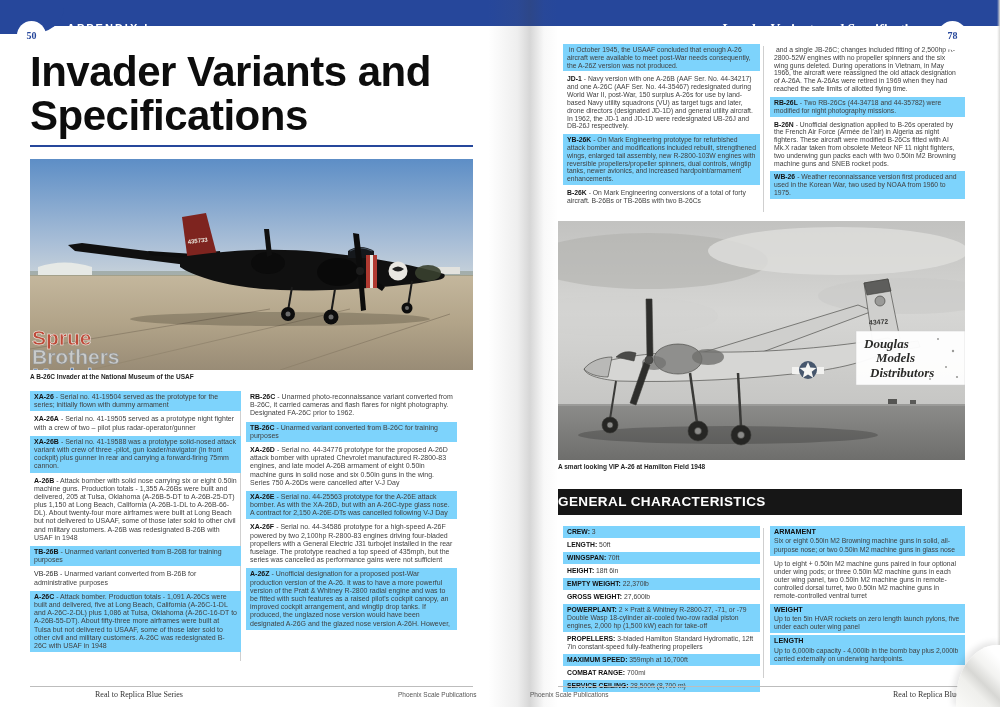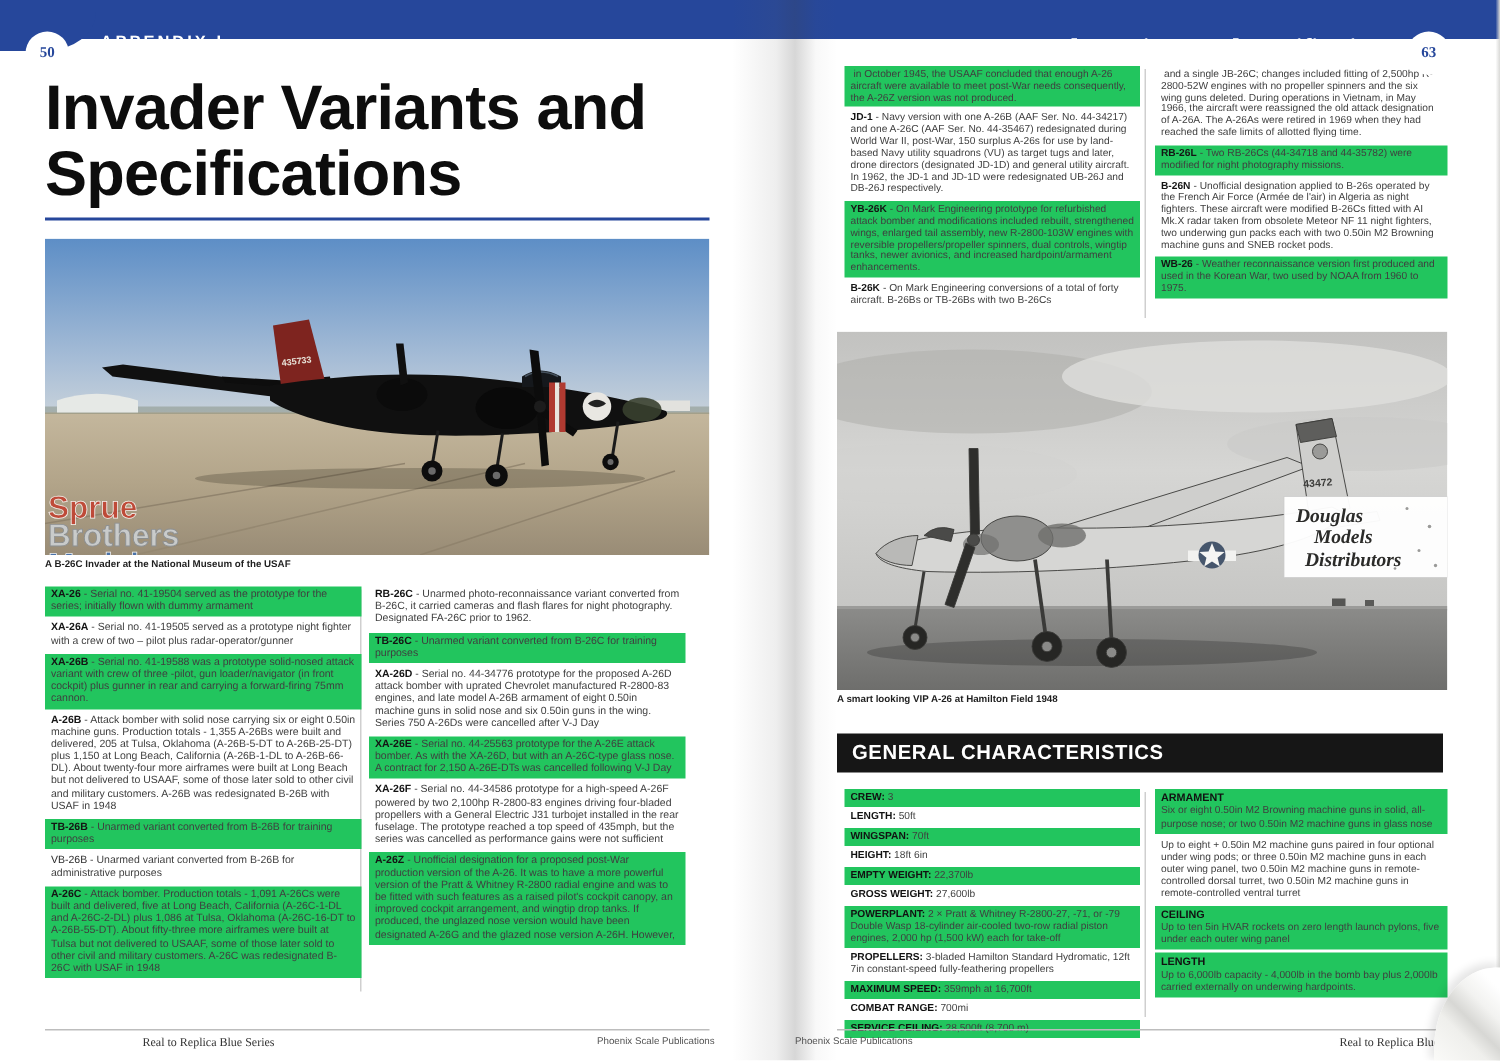--- a/index.html
+++ b/index.html
@@ -11,43 +11,43 @@
   .band{left:0;top:17;width:1000px;height:26px;background:#26479b;}
   .band-corner{left:0;top:0;width:64px;height:34px;background:#26479b;border-bottom-right-radius:34px 26px;}
   .pagenum-circle{width:29px;height:29px;border-radius:50%;background:#ffffff;z-index:5;
                   display:flex;align-items:center;justify-content:center;
                   font-family:"Liberation Serif",serif;font-weight:bold;font-size:10px;color:#26479b;
                   box-shadow:0 0 0 4px rgba(255,255,255,.0);}
   .circle-50{left:17px;top:21px;text-align:right;}
   .circle-51{left:938px;top:21px;}
   .appendix{left:67px;top:22px;color:#fff;font-size:11px;font-weight:bold;letter-spacing:2px;z-index:4;}
   .hdr-right{right:72px;top:22px;color:#fff;font-family:"Liberation Serif",serif;font-style:italic;
-             font-weight:bold;font-size:17px;z-index:4;}
+             font-weight:bold;font-size:14px;z-index:4;}
 
   
   .title{left:30px;top:50px;width:460px;font-size:42px;line-height:1.05;font-weight:900;
          color:#0d0d0d;letter-spacing:-0.5px;}
   .blue-rule{left:30px;top:145px;width:443px;height:2px;background:#26479b;}
   .photo-left{left:30px;top:159px;width:443px;height:211px;overflow:hidden;}
   .caption{font-size:6.5px;font-weight:bold;color:#1f1f1f;}
   .cap-left{left:30px;top:373px;width:443px;}
   .cap-right{left:558px;top:463px;width:407px;}
 
   
   .col{position:absolute;}
   .entry{font-size:7px;line-height:1.17;color:#3f3f3f;padding:2px 4px;margin-bottom:2px;}
   .entry .term{font-weight:bold;color:#141414;margin-right:2px;}
-  .shaded{background:#22c55e;}
+  .shaded{background:#7dd3fc;}
   .rp .entry{font-size:6.8px;line-height:1.15;}
   .vline{width:1px;background:#cfcfcf;}
 
   
   .photo-right{left:558px;top:221px;width:407px;height:239px;overflow:hidden;}
   .gc-bar{left:558px;top:489px;width:404px;height:26px;background:#161616;color:#ffffff;
-          font-size:13.5px;font-weight:800;letter-spacing:.4px;line-height:26px;padding-left:10px;
+          font-size:13.5px;font-weight:800;letter-spacing:.4px;line-height:26px;
           box-sizing:border-box;}
   .spec{font-size:6.8px;line-height:1.18;color:#3f3f3f;padding:2px 4px;margin-bottom:1px;}
   .spec b{color:#111;}
   .blk{font-size:6.8px;line-height:1.18;color:#3f3f3f;padding:2px 4px;margin-bottom:2px;}
   .blk .h{display:block;font-weight:bold;font-size:7.2px;color:#111;margin-bottom:1px;}
 
   
   .foot-line{height:1px;background:#bdbdbd;top:686px;}
   .fl-left{left:30px;width:443px;} .fl-right{left:558px;width:407px;}
   .foot-serif{top:690px;font-family:"Liberation Serif",serif;font-size:8px;color:#333;}
@@ -66,21 +66,21 @@
 <body>
 
 <div class="abs band"></div>
 <div class="abs band-corner"></div>
 <div class="abs pagenum-circle circle-50">
   <span>50</span>
 </div>
 <div class="abs appendix">APPENDIX I</div>
 <div class="abs hdr-right">Invader Variants and Specifications</div>
 <div class="abs pagenum-circle circle-51">
-  <span>63</span>
+  <span>78</span>
 </div>
 
 <div class="abs title">
   <div>Invader Variants and</div>
   <div>Specifications</div>
 </div>
 <div class="abs blue-rule"></div>
 
 <div class="abs photo-left">
   <svg width="443" height="211" viewBox="0 0 443 211">
@@ -267,21 +267,21 @@
   <div class="spec shaded"><b>POWERPLANT:</b> <span>2 × Pratt &amp; Whitney R-2800-27, -71, or -79 Double Wasp 18-cylinder air-cooled two-row radial piston engines, 2,000 hp (1,500 kW) each for take-off</span></div>
   <div class="spec"><b>PROPELLERS:</b> <span>3-bladed Hamilton Standard Hydromatic, 12ft 7in constant-speed fully-feathering propellers</span></div>
   <div class="spec shaded"><b>MAXIMUM SPEED:</b> <span>359mph at 16,700ft</span></div>
   <div class="spec"><b>COMBAT RANGE:</b> <span>700mi</span></div>
   <div class="spec shaded"><b>SERVICE CEILING:</b> <span>28,500ft (8,700 m)</span></div>
 </div>
 
 <div class="col" style="left:770px;top:526px;width:195px;">
   <div class="blk shaded"><span class="h">ARMAMENT</span><span>Six or eight 0.50in M2 Browning machine guns in solid, all-purpose nose; or two 0.50in M2 machine guns in glass nose</span></div>
   <div class="blk"><span>Up to eight + 0.50in M2 machine guns paired in four optional under wing pods; or three 0.50in M2 machine guns in each outer wing panel, two 0.50in M2 machine guns in remote-controlled dorsal turret, two 0.50in M2 machine guns in remote-controlled ventral turret</span></div>
-  <div class="blk shaded"><span class="h">CEILING</span><span>Up to ten 5in HVAR rockets on zero length launch pylons, five under each outer wing panel</span></div>
+  <div class="blk shaded"><span class="h">WEIGHT</span><span>Up to ten 5in HVAR rockets on zero length launch pylons, five under each outer wing panel</span></div>
   <div class="blk shaded"><span class="h">LENGTH</span><span>Up to 6,000lb capacity - 4,000lb in the bomb bay plus 2,000lb carried externally on underwing hardpoints.</span></div>
 </div>
 
 <div class="abs foot-line fl-left"></div>
 <div class="abs foot-line fl-right"></div>
 <div class="abs foot-serif" style="left:95px;">Real to Replica Blue Series</div>
 <div class="abs foot-sans" style="left:398px;">Phoenix Scale Publications</div>
 <div class="abs foot-sans" style="left:530px;">Phoenix Scale Publications</div>
 <div class="abs foot-serif" style="left:893px;">Real to Replica Blue Series</div>
 

